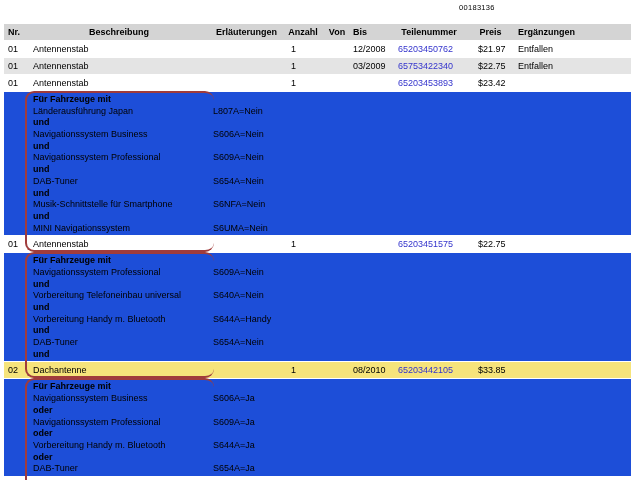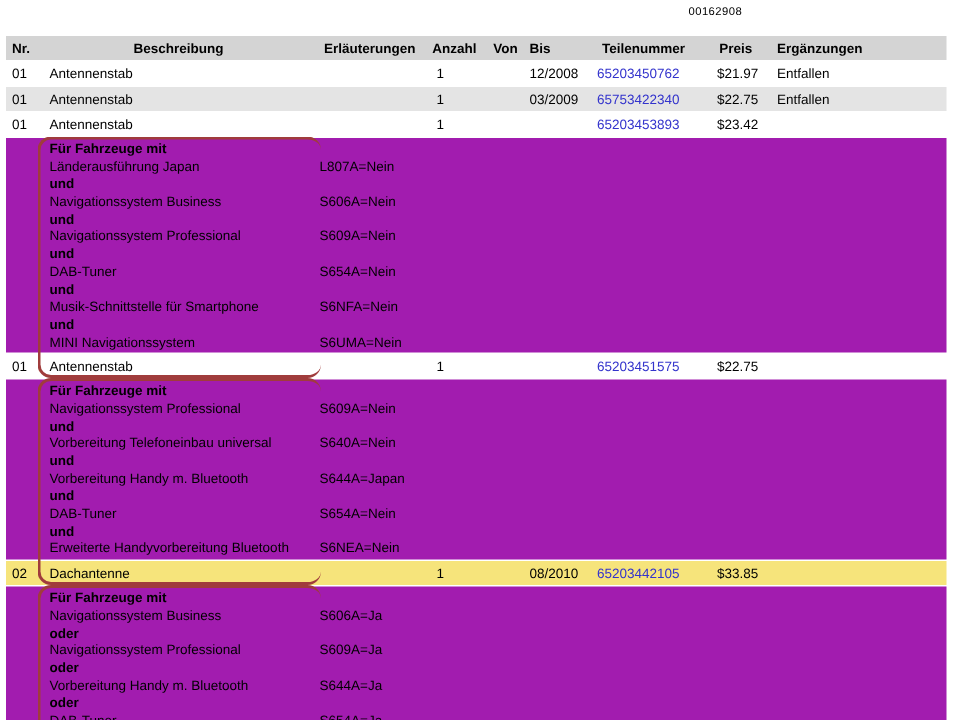--- a/index.html
+++ b/index.html
@@ -19,35 +19,35 @@
   .c-desc{width:182px;padding-left:5px}
   .c-erl{width:73px;padding-left:3px}
   .c-anz{width:40px;padding-left:8px}
   .c-von{width:30px;padding-right:2px;text-align:center}
   .c-bis{width:38px;padding-right:2px;text-align:left}
   .c-teil{width:76px;padding-left:7px}
   .c-preis{width:47px;padding-left:11px}
   .c-erg{flex:1 1 auto;padding-left:4px}
   .hdr .c-desc,.hdr .c-erl,.hdr .c-anz,.hdr .c-teil,.hdr .c-preis{padding:0;text-align:center}
   .lnk{color:#3333cc;cursor:pointer}
-  .block{background:#a21caf;padding:2px 0 1px;margin-bottom:1px}
+  .block{background:#1d4ed8;padding:2px 0 1px;margin-bottom:1px}
   .bl{display:flex;height:11.7px;line-height:11.7px}
   .b{font-weight:bold}
   .group{position:relative}
   .bracket{
     position:absolute;left:21px;width:187px;top:-1px;bottom:0;
     border:2px solid #a03c3c;border-right:none;border-radius:9px;
     pointer-events:none;
   }
   .bracket.open{bottom:-20px}
 </style>
 </head>
 <body>
 
-<div class="docnum">00162908</div>
+<div class="docnum">00183136</div>
 
 <div class="tbl">
 
   <div class="r hdr">
     <span class="c c-nr">Nr.</span>
     <span class="c c-desc">Beschreibung</span>
     <span class="c c-erl">Erläuterungen</span>
     <span class="c c-anz">Anzahl</span>
     <span class="c c-von">Von</span>
     <span class="c c-bis">Bis</span>
@@ -192,41 +192,36 @@
           <span class="c c-erl">S640A=Nein</span>
         </div>
       <div class="bl">
           <span class="c c-nr"></span>
           <span class="c c-desc b">und</span>
           <span class="c c-erl"></span>
         </div>
       <div class="bl">
           <span class="c c-nr"></span>
           <span class="c c-desc">Vorbereitung Handy m. Bluetooth</span>
-          <span class="c c-erl">S644A=Japan</span>
+          <span class="c c-erl">S644A=Handy</span>
         </div>
       <div class="bl">
           <span class="c c-nr"></span>
           <span class="c c-desc b">und</span>
           <span class="c c-erl"></span>
         </div>
       <div class="bl">
           <span class="c c-nr"></span>
           <span class="c c-desc">DAB-Tuner</span>
           <span class="c c-erl">S654A=Nein</span>
         </div>
       <div class="bl">
           <span class="c c-nr"></span>
           <span class="c c-desc b">und</span>
           <span class="c c-erl"></span>
-        </div>
-      <div class="bl">
-          <span class="c c-nr"></span>
-          <span class="c c-desc">Erweiterte Handyvorbereitung Bluetooth</span>
-          <span class="c c-erl">S6NEA=Nein</span>
         </div>
     </div>
     <div class="r hl">
       <span class="c c-nr">02</span>
       <span class="c c-desc">Dachantenne</span>
       <span class="c c-erl"></span>
       <span class="c c-anz">1</span>
       <span class="c c-von"></span>
       <span class="c c-bis">08/2010</span>
       <span class="c c-teil"><a class="lnk">65203442105</a></span>

